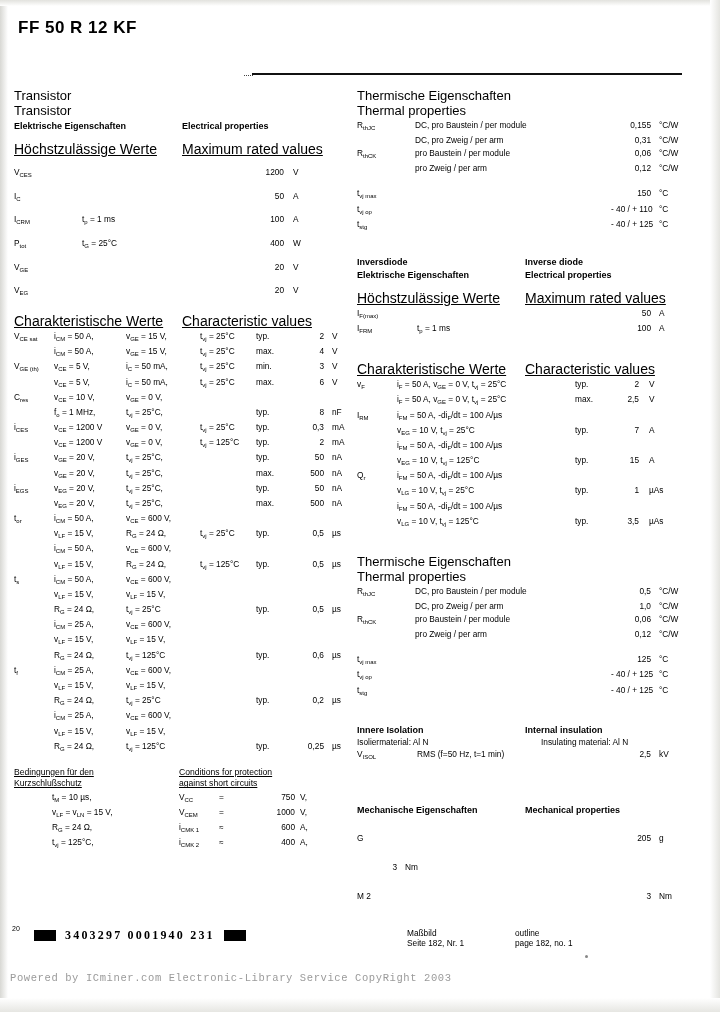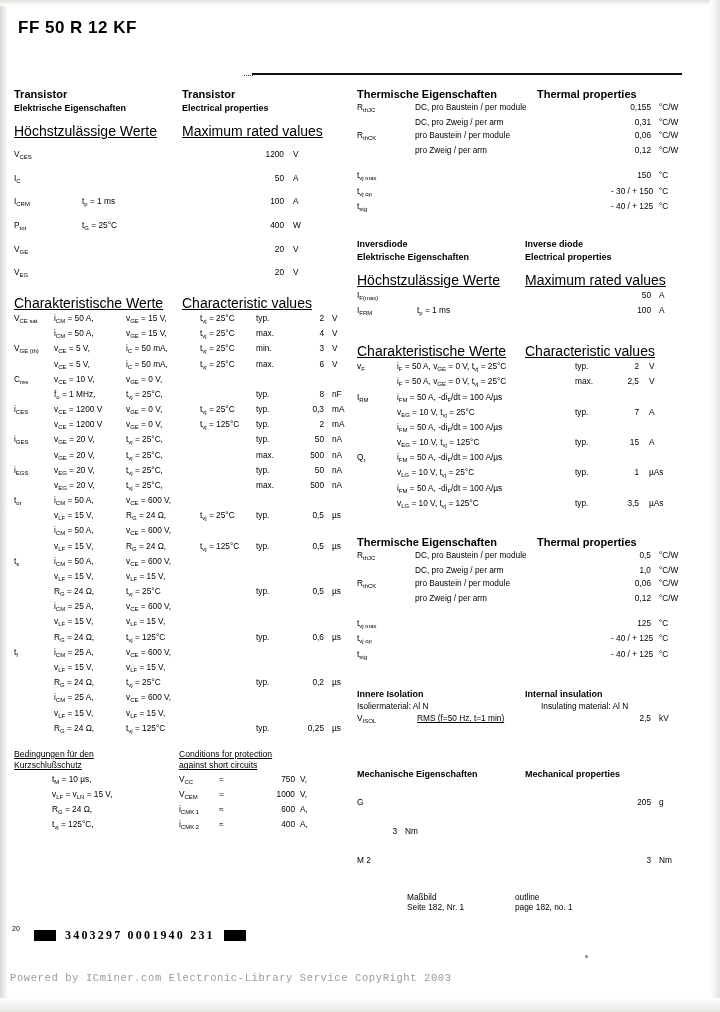--- a/index.html
+++ b/index.html
@@ -31,21 +31,21 @@
   }
   .hrule-dots {
     position:absolute; left:244px; top:75px; width:9px; height:1px;
     border-top:1px dotted #444;
   }
 
   .col { position:absolute; font-size:8.3px; }
   .colL { left:14px; top:88px; width:330px; }
   .colR { left:357px; top:88px; width:350px; }
 
-  .sec-head { font-weight:bold; font-size:11px; display:flex; }
+  .sec-head { font-weight:normal; font-size:13px; display:flex;flex-direction:column; }
   .sec-head .de { width:168px; }
   .sec-head .en { }
 
   .band { display:flex; margin-top:3px; }
   .band .de { width:168px; font-weight:bold; font-size:9px; }
   .band .en { font-weight:bold; font-size:9px; }
 
   .sub { display:flex; margin-top:10px; }
   .sub .de, .sub .en { text-decoration:underline; font-size:14px; }
   .sub .de { width:168px; }
@@ -102,21 +102,21 @@
   .sc-line { line-height:12.5px; white-space:nowrap; margin-left:38px; }
   .sc-linR { line-height:12.5px; white-space:nowrap; display:flex; }
   .sc-l1 { width:40px; flex:0 0 40px; }
   .sc-l2 { width:22px; flex:0 0 22px; }
   .sc-l3 { width:54px; flex:0 0 54px; text-align:right; }
   .sc-l4 { padding-left:5px; }
 
   
   .ins-row { display:flex; line-height:12.5px; white-space:nowrap; }
   .ins-sym { width:60px; flex:0 0 60px; }
-  .ins-txt { width:194px; flex:0 0 194px;text-decoration:underline; }
+  .ins-txt { width:194px; flex:0 0 194px; }
   .ins-val { width:40px; flex:0 0 40px; text-align:right; }
   .ins-unit{ width:40px; flex:0 0 40px; padding-left:8px; }
 
   
   .mech-row { display:flex; line-height:12px; white-space:nowrap; margin-top:17px; }
   .me-sym { width:254px; flex:0 0 254px; }
   .me-val { width:40px; flex:0 0 40px; text-align:right; }
   .me-unit{ width:40px; flex:0 0 40px; padding-left:8px; }
 
   .outline-block { display:flex; margin-top:26px; margin-left:50px; }
@@ -549,21 +549,21 @@
         </div>
       </div>
     <div id="t-temps" style="margin-top:13px;">
         <div class="temprow">
           <div class="tp-sym">t<sub>vj max</sub></div>
           <div class="tp-val">150</div>
           <div class="tp-unit">°C</div>
         </div>
         <div class="temprow">
           <div class="tp-sym">t<sub>vj op</sub></div>
-          <div class="tp-val">- 30 / + 150</div>
+          <div class="tp-val">- 40 / + 110</div>
           <div class="tp-unit">°C</div>
         </div>
         <div class="temprow">
           <div class="tp-sym">t<sub>stg</sub></div>
           <div class="tp-val">- 40 / + 125</div>
           <div class="tp-unit">°C</div>
         </div>
       </div>
 
     <div class="band" style="margin-top:24px;">

